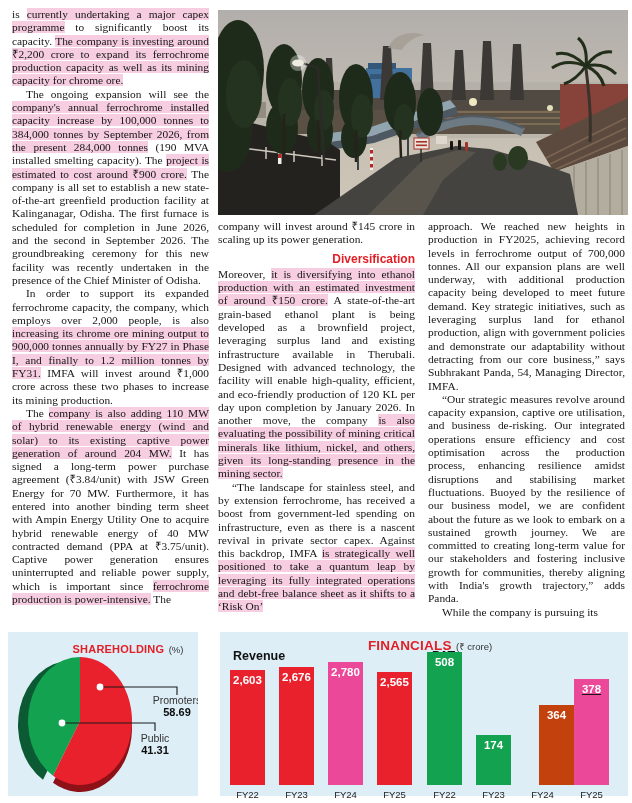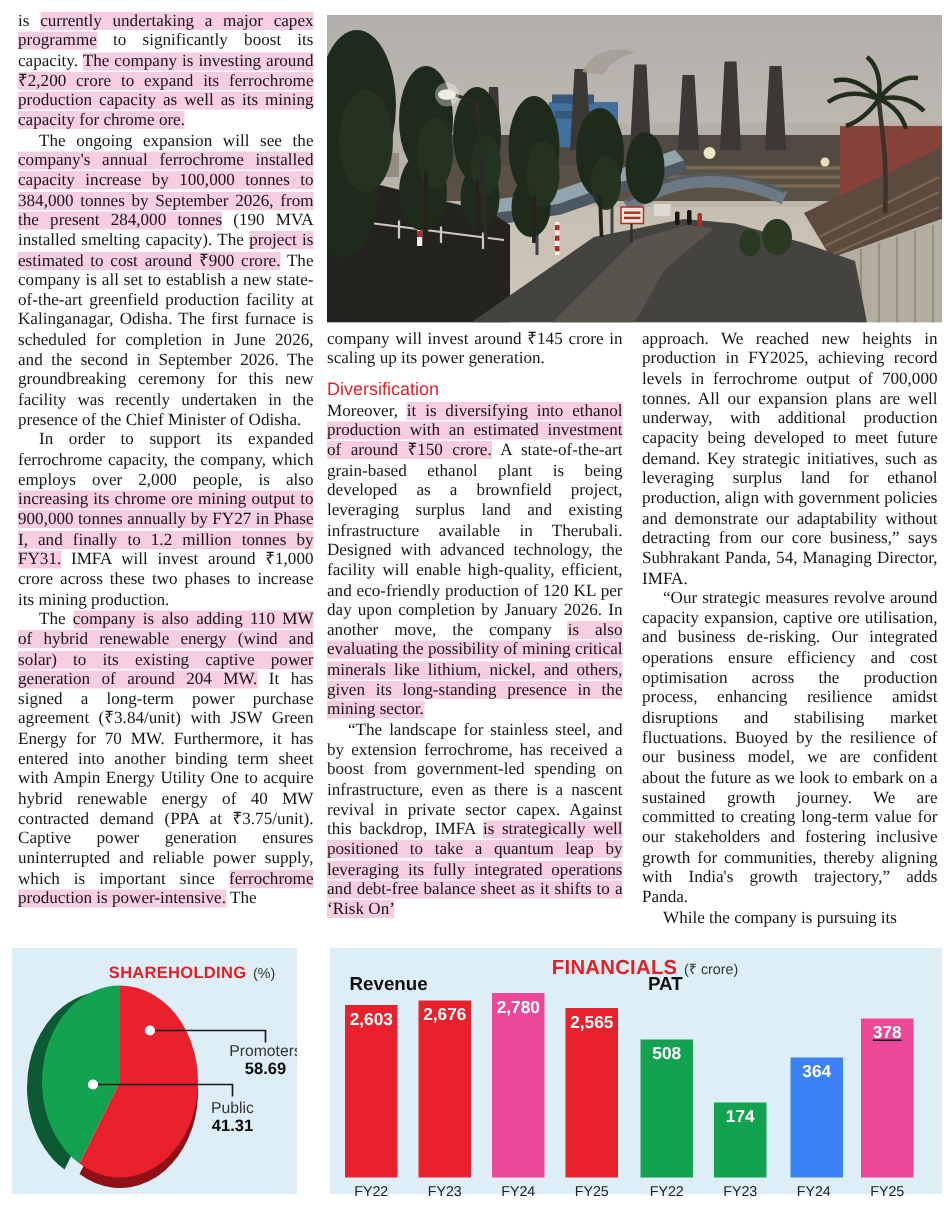--- a/index.html
+++ b/index.html
@@ -6,22 +6,22 @@
   body{background:#fff;}
   .page{position:relative;width:632px;height:803px;background:#fff;overflow:hidden;
         font-family:"Liberation Serif",serif;color:#161616;}
   .col{position:absolute;width:197px;text-align:justify;font-size:11.4px;line-height:13.3px;}
   #col0{left:12px;top:8px;height:614px;}
   #col1{left:218px;top:220px;height:402px;}
   #col2{left:428px;top:220px;height:402px;}
   .para{margin:0;}
   .para.ind{text-indent:14px;}
   .hl{background:#f6cde1;box-decoration-break:clone;-webkit-box-decoration-break:clone;}
-  .subhead{font-family:"Liberation Sans",sans-serif;font-weight:normal;font-size:12px;
-           color:#e31e25;margin:6px 0 2px 0;text-align:left;}
+  .subhead{font-family:"Liberation Sans",sans-serif;font-weight:bold;font-size:12px;
+           color:#e31e25;margin:6px 0 2px 0;text-align:right;}
   .photo{position:absolute;left:218px;top:10px;width:410px;height:205px;}
   .photo svg{display:block;}
   
   .panel{position:absolute;background:#ddeef7;}
   #share-box{left:8px;top:632px;width:190px;height:164px;}
   #fin-box{left:220px;top:632px;width:408px;height:164px;}
   .box-head{position:absolute;top:6px;left:0;right:0;text-align:center;
             font-family:"Liberation Sans",sans-serif;white-space:nowrap;margin-left:12px;}
   #share-box .box-head{padding-left:38px;top:7px;}
   #fin-box .box-head{top:4px;}
@@ -279,29 +279,29 @@
         <div class="bar" style="left: 98px; height: 123px; background: #ec4899;">
           <div class="bar-val">2,780</div>
         </div>
         <div class="bar-cat" style="left: 98px;">FY24</div>
         <div class="bar" style="left: 147px; height: 113px; background: rgb(232, 33, 45);">
           <div class="bar-val">2,565</div>
         </div>
         <div class="bar-cat" style="left: 147px;">FY25</div>
       </div>
     <div class="bar-chart" id="pat-chart">
-        <div class="bar" style="left: 0px; height: 92px; background: rgb(19, 162, 79);">
+        <div class="bar" style="left: 0px; height: 133px; background: rgb(19, 162, 79);">
           <div class="bar-val">508</div>
         </div>
         <div class="bar-cat" style="left: 0px;">FY22</div>
         <div class="bar" style="left: 49px; height: 50px; background: rgb(19, 162, 79);">
           <div class="bar-val">174</div>
         </div>
         <div class="bar-cat" style="left: 49px;">FY23</div>
-        <div class="bar" style="left: 100px; height: 80px; background: #3b82f6;">
+        <div class="bar" style="left: 112px; height: 80px; background: #c2410c;">
           <div class="bar-val">364</div>
         </div>
         <div class="bar-cat" style="left: 98px;">FY24</div>
         <div class="bar" style="left: 147px; height: 106px; background: #ec4899; text-decoration: underline;">
           <div class="bar-val">378</div>
         </div>
         <div class="bar-cat" style="left: 147px;">FY25</div>
       </div>
   </div>
 

